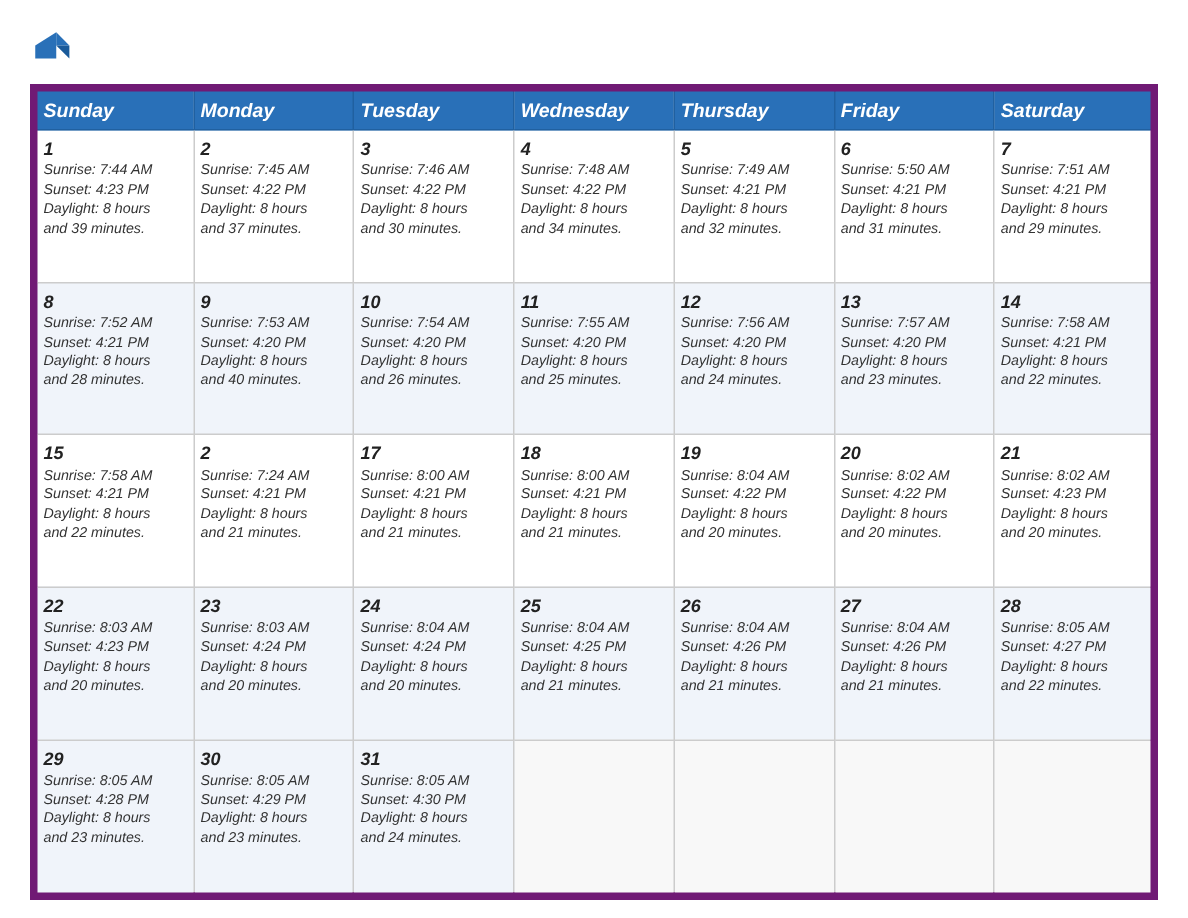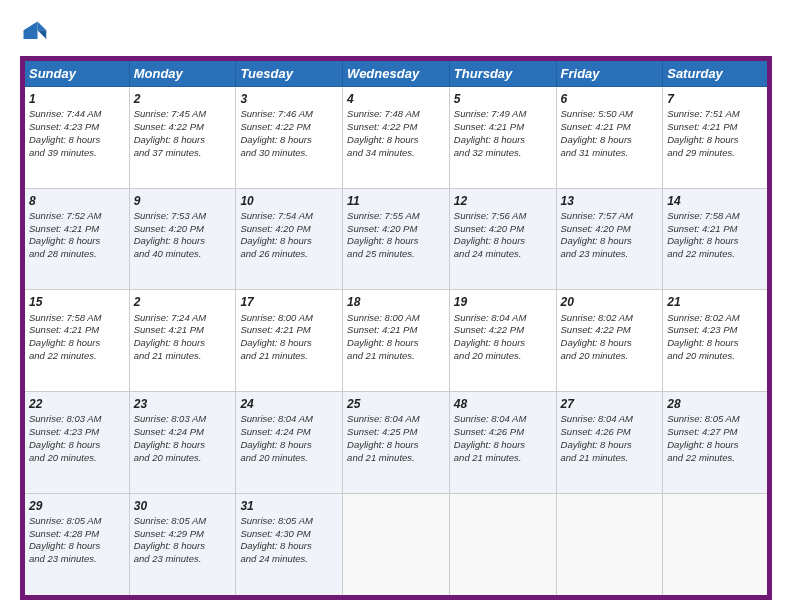--- a/index.html
+++ b/index.html
@@ -309,21 +309,21 @@
             <div>and 20 minutes.</div>
           </td>
           <td>
             <span class="day-num">25</span>
             <div>Sunrise: 8:04 AM</div>
             <div>Sunset: 4:25 PM</div>
             <div>Daylight: 8 hours</div>
             <div>and 21 minutes.</div>
           </td>
           <td>
-            <span class="day-num">48</span>
+            <span class="day-num">26</span>
             <div>Sunrise: 8:04 AM</div>
             <div>Sunset: 4:26 PM</div>
             <div>Daylight: 8 hours</div>
             <div>and 21 minutes.</div>
           </td>
           <td>
             <span class="day-num">27</span>
             <div>Sunrise: 8:04 AM</div>
             <div>Sunset: 4:26 PM</div>
             <div>Daylight: 8 hours</div>

